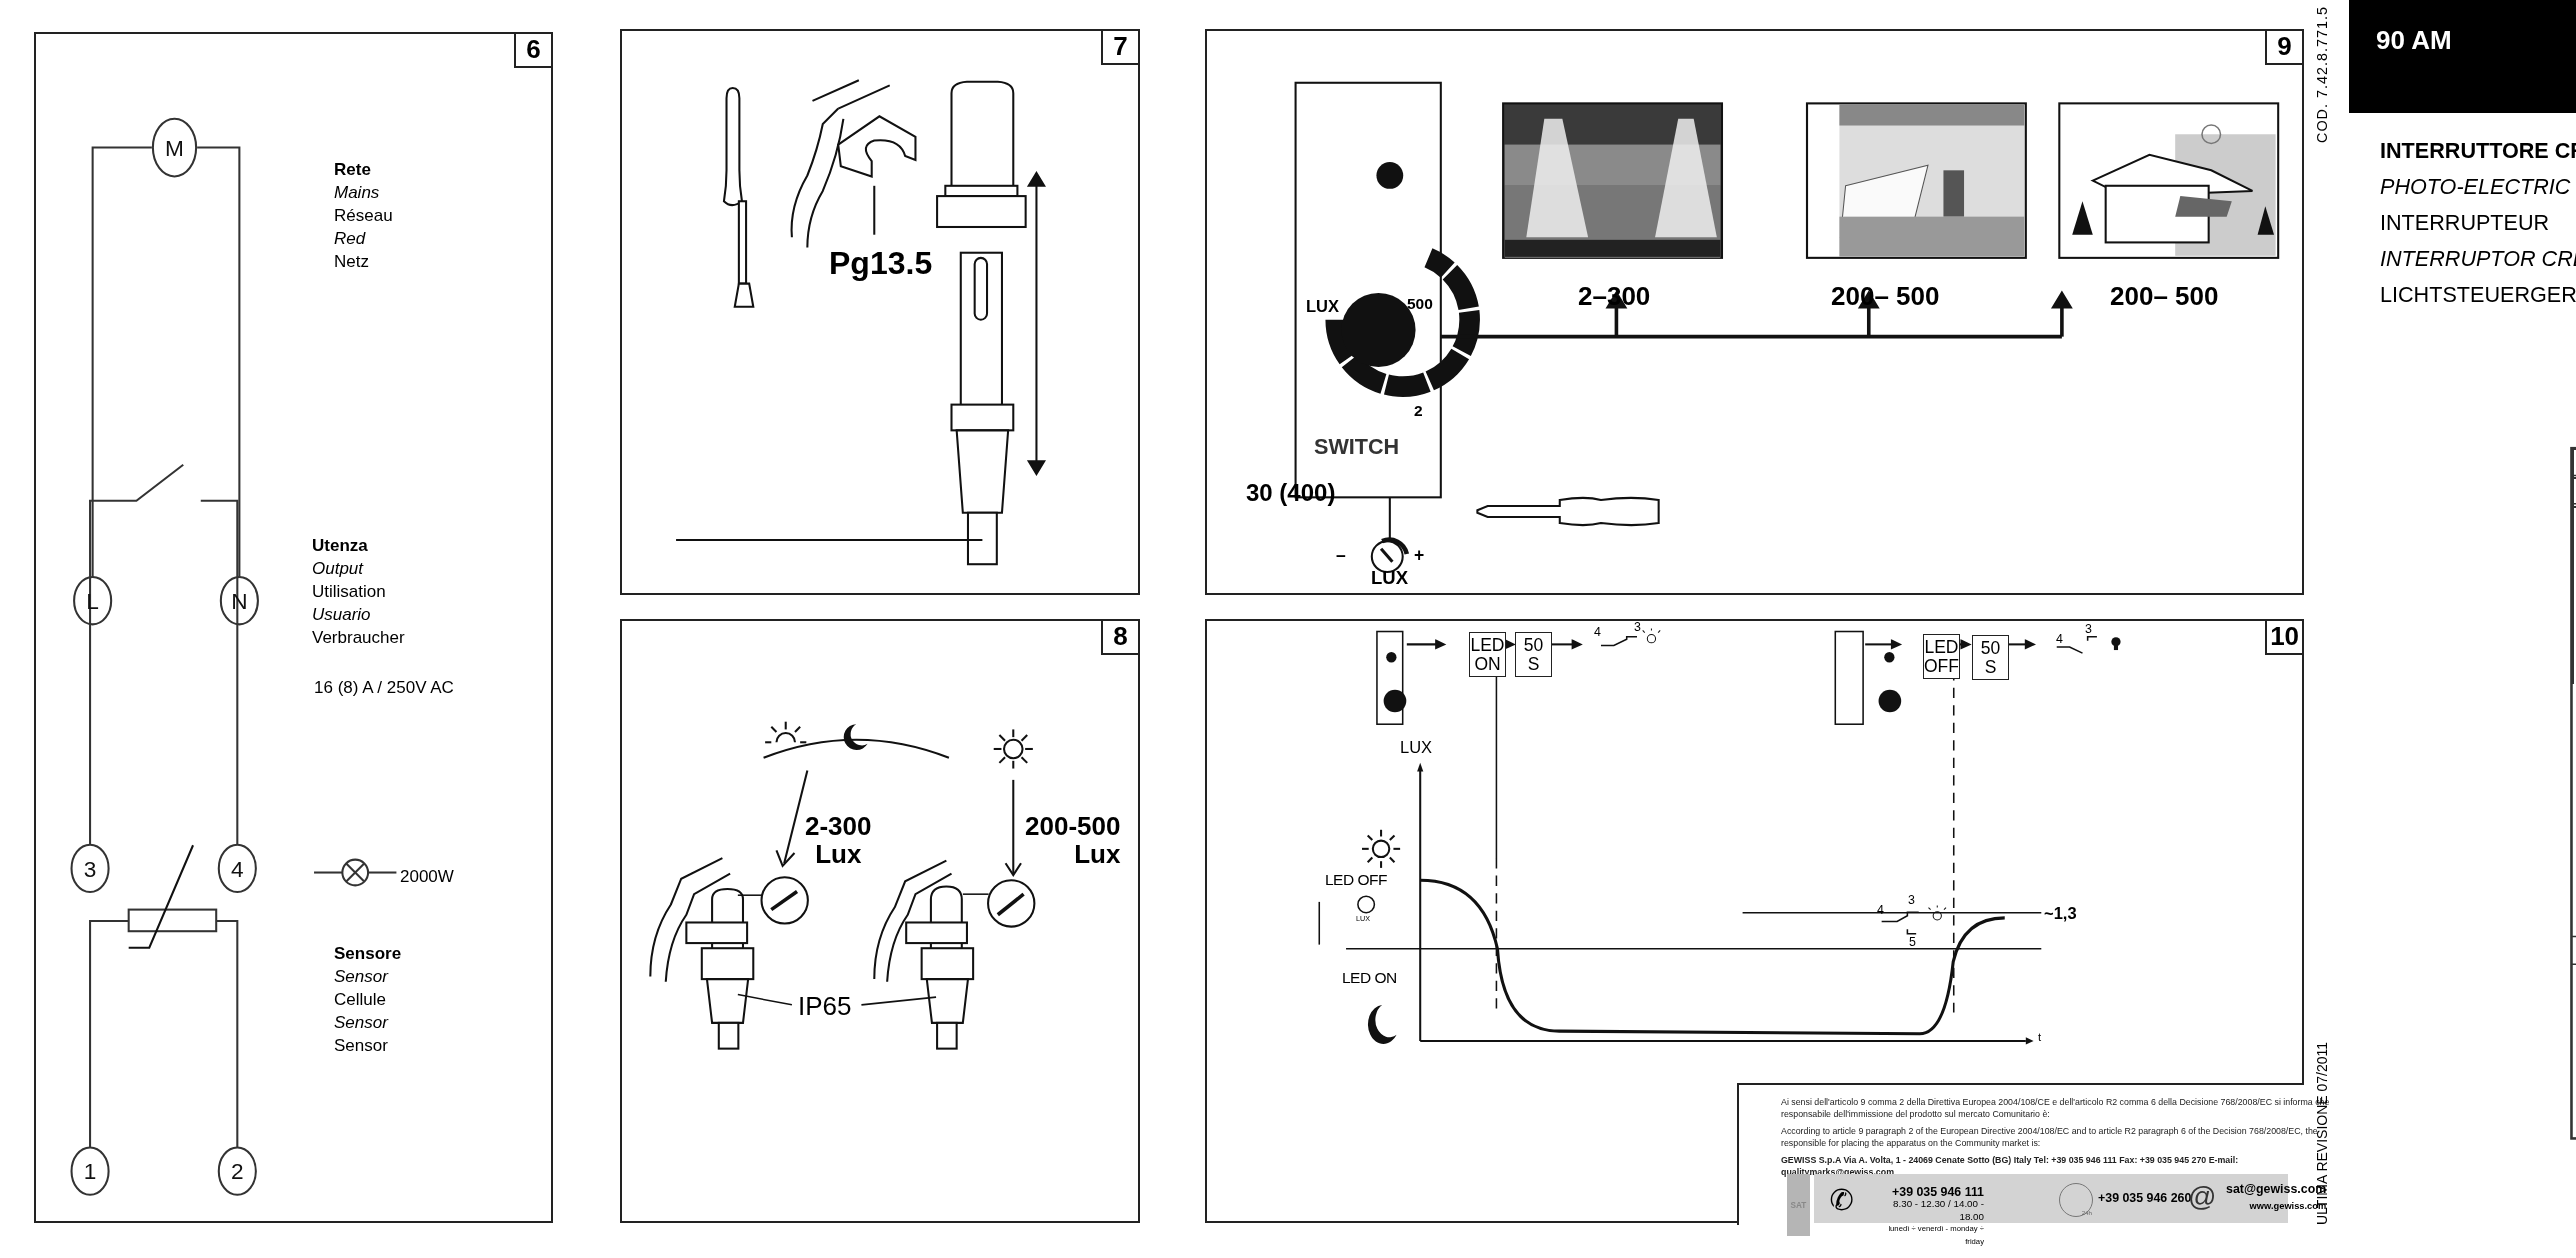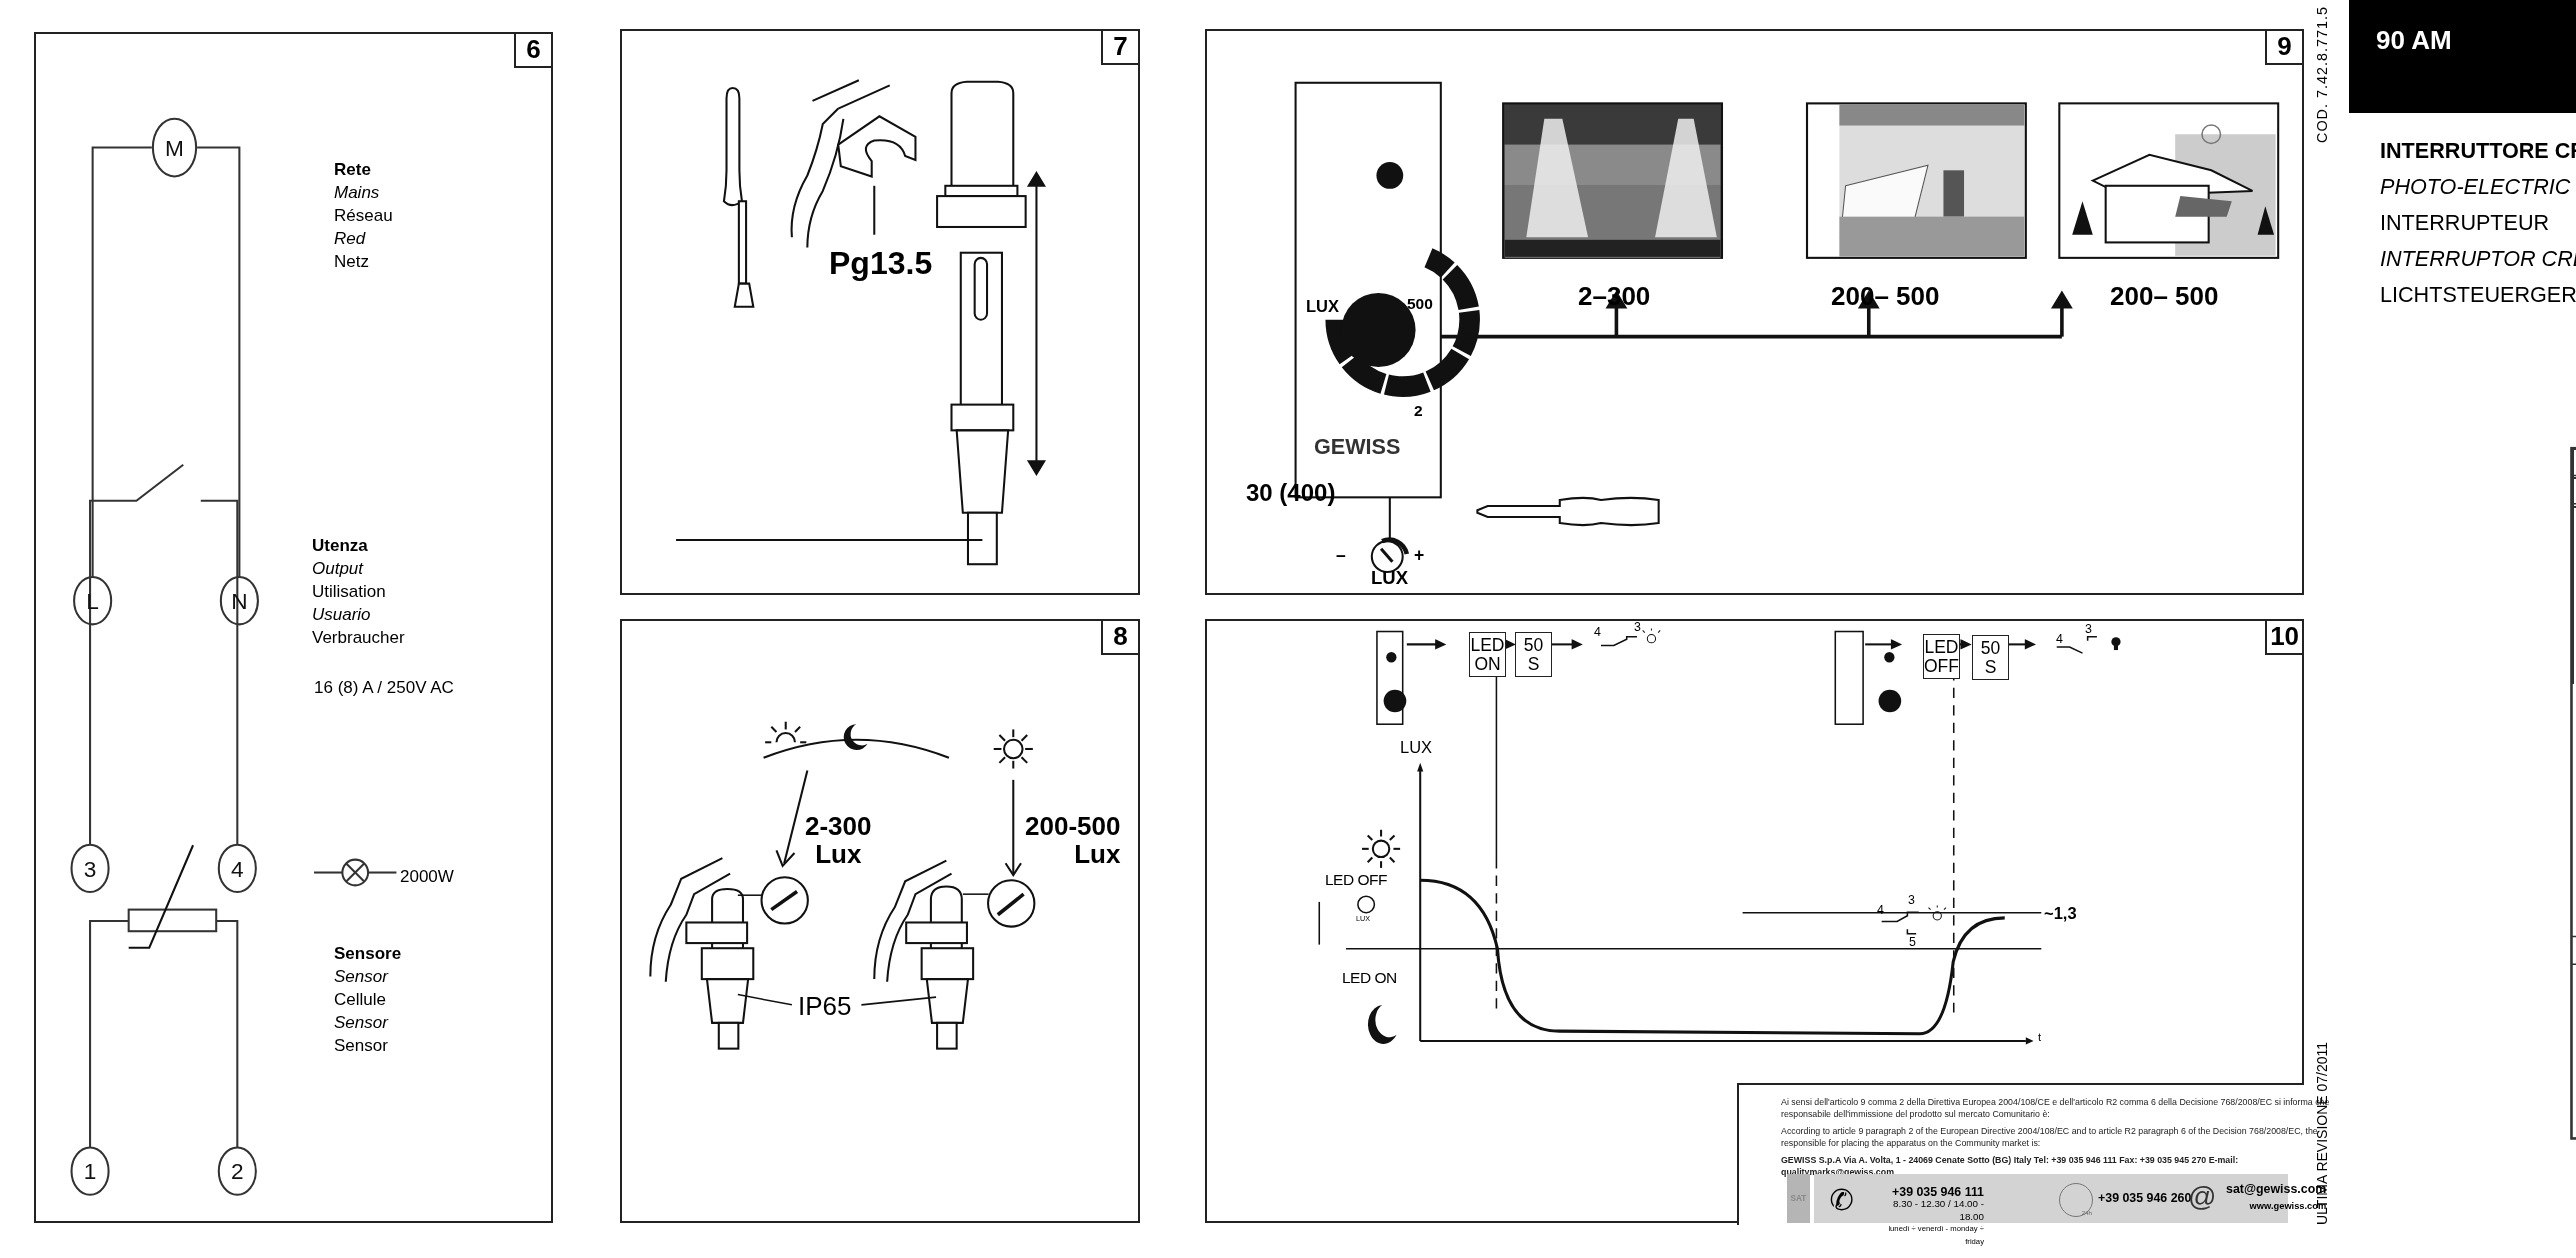--- a/index.html
+++ b/index.html
@@ -16,21 +16,21 @@
   .big { font-weight:bold; }
   .hdr { position:absolute; left:2349px; top:0; width:581px; height:113px;
          background:linear-gradient(90deg,#000 0%,#000 48%,#fff 82%,#fff 100%); }
   .hdr-mask { position:absolute; left:0; right:0; top:0; height:15.5px; background:#000; }
   .hdr-mask2 { position:absolute; left:0; right:0; bottom:0; height:20.6px; background:#000; }
   .hdr-title { position:absolute; left:27px; top:25px; color:#fff; font-weight:bold; font-size:26px; }
   .titles { position:absolute; left:2380px; top:133px; font-size:21.6px; line-height:36px; }
   .vert { position:absolute; transform-origin:left top; transform:rotate(-90deg); white-space:nowrap; }
   .legal { position:absolute; left:1781px; top:1096px; width:618px; font-size:9.8px; line-height:12.4px; color:#222; transform:scaleX(0.9); transform-origin:left top; }
   .sat-bar { position:absolute; left:1814px; top:1174px; width:474px; height:49px; background:#d3d3d3; }
-  .sat-logo { position:absolute; left:1787px; top:1174px; width:23px; height:49px; background:#b5b5b5; color:#888; font-weight:bold; font-size:8.2px; display:flex; align-items:center; justify-content:center; }
+  .sat-logo { position:absolute; left:1787px; top:1174px; width:23px; height:62px; background:#b5b5b5; color:#888; font-weight:bold; font-size:8.2px; display:flex; align-items:center; justify-content:center; }
   .box-label { position:absolute; border:1.5px solid #222; background:#fff; font-size:17.5px; line-height:18.5px; text-align:center; box-sizing:border-box; display:flex; flex-direction:column; justify-content:center; }
 </style>
 </head>
 <body>
 
 <div class="panel" style="left:34px;top:32px;width:519px;height:1191px;">
   <div class="pnum">6</div>
   <svg width="519" height="1191" viewBox="0 0 1008 2312">
     <g stroke="#333" stroke-width="4" fill="none">
 
@@ -246,21 +246,21 @@
       <rect x="1745" y="300" width="200" height="110" fill="#fff" stroke="#111" stroke-width="4"></rect>
       <polygon points="1890,320 1990,330 1980,360 1880,360" fill="#666"></polygon>
       <circle cx="1950" cy="200" r="18" fill="none" stroke="#777" stroke-width="3"></circle>
       <polygon points="1680,395 1700,330 1720,395" fill="#111"></polygon>
       <polygon points="2040,395 2055,340 2072,395" fill="#111"></polygon>
     </g>
   </svg>
   <div class="abs big" style="left:99px;top:266px;font-size:16.5px;">LUX</div>
   <div class="abs big" style="left:200px;top:264px;font-size:15.5px;">500</div>
   <div class="abs big" style="left:207px;top:371px;font-size:15.5px;">2</div>
-  <div class="abs" style="left:107px;top:403px;font-size:21.6px;font-weight:900;color:#333;">GEWISS</div>
+  <div class="abs" style="left:107px;top:403px;font-size:21.6px;font-weight:900;color:#333;">SWITCH</div>
   <div class="abs big" style="left:39px;top:448px;font-size:24px;">30 (400)</div>
   <div class="abs big" style="left:129px;top:514px;font-size:17.5px;">–</div>
   <div class="abs big" style="left:207px;top:514px;font-size:17.5px;">+</div>
   <div class="abs big" style="left:164px;top:536px;font-size:18.5px;">LUX</div>
   <div class="abs big" style="left:371px;top:250px;font-size:26px;">2–300</div>
   <div class="abs big" style="left:624px;top:250px;font-size:26px;">200– 500</div>
   <div class="abs big" style="left:903px;top:250px;font-size:26px;">200– 500</div>
 </div>
 
 <div class="panel" style="left:1205px;top:619px;width:1099px;height:604px;">

